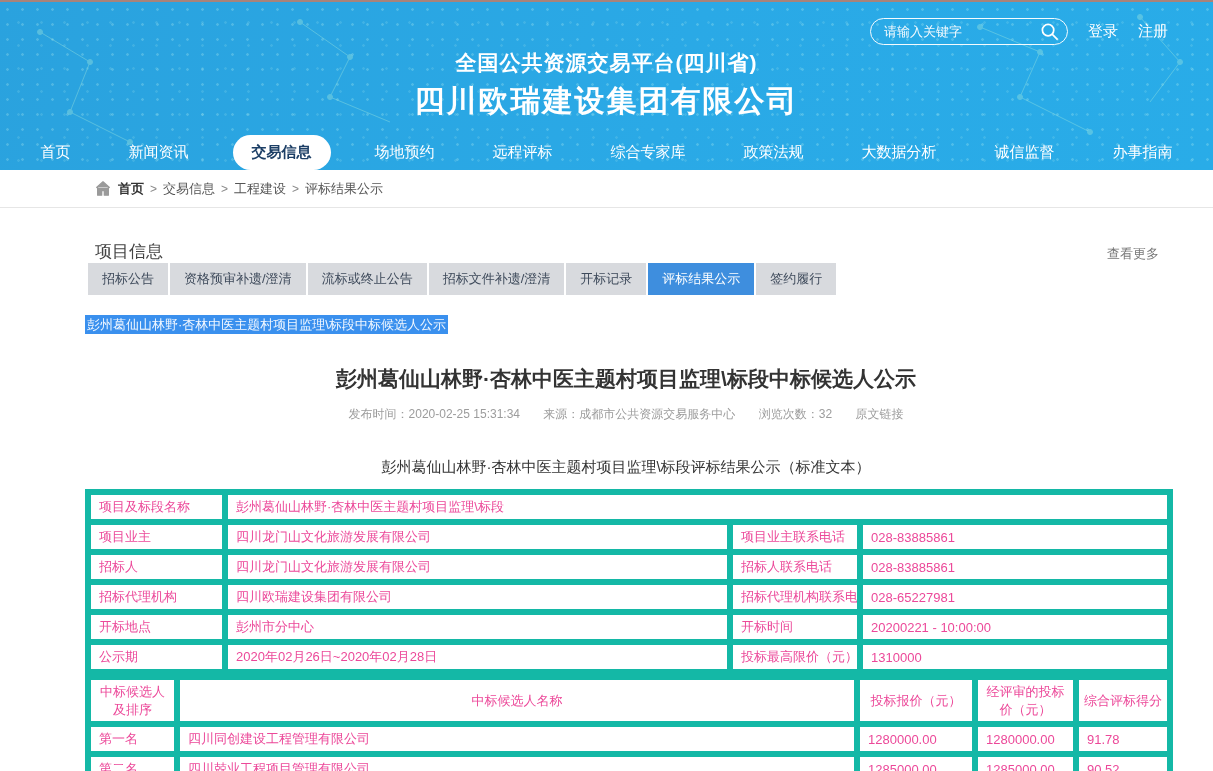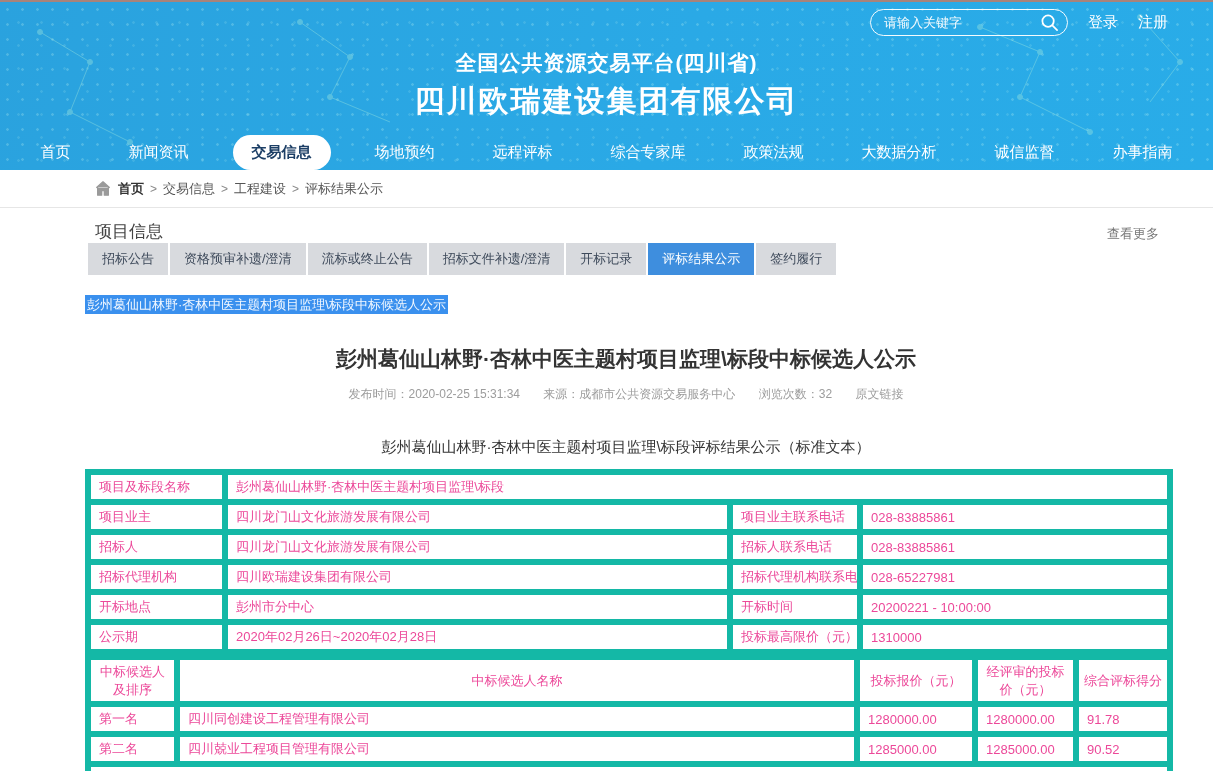--- a/index.html
+++ b/index.html
@@ -9,21 +9,21 @@
   .top-strip { height:2px; background:#a8837a; }
 
   
   .site-header { position:relative; height:168px; background:linear-gradient(110deg,#2aa2de 0%,#2aa9e6 55%,#29ace8 100%); overflow:hidden; }
   .header-deco { position:absolute; inset:0; pointer-events:none;
     background-image:radial-gradient(circle, rgba(210,255,240,.22) 1px, transparent 1.6px),
                      radial-gradient(circle, rgba(210,255,240,.13) 1px, transparent 1.6px);
     background-size:15px 15px, 23px 23px; background-position:0 0, 7px 9px; }
   .header-deco svg { position:absolute; top:0; left:0; width:100%; height:100%; opacity:.35; }
 
-  .topbar { position:absolute; top:7px; right:45px; display:flex; align-items:center; gap:20px; z-index:3; }
+  .topbar { position:absolute; top:16px; right:45px; display:flex; align-items:center; gap:20px; z-index:3; }
   .search-wrap { position:relative; }
   .search-input { width:198px; height:27px; border-radius:14px; border:1px solid rgba(255,255,255,.95);
     background:transparent; color:#fff; font-size:13px; padding:0 34px 0 13px; outline:none; }
   .search-input::placeholder { color:rgba(255,255,255,.95); }
   .search-btn { position:absolute; right:9px; top:4px; width:19px; height:19px; background:none; border:none; cursor:pointer; }
   .auth-link { color:#fff; font-size:15px; text-decoration:none; cursor:pointer; }
 
   .header-titles { position:relative; text-align:center; z-index:2; padding-top:47px; color:#fff; }
   .platform-title { font-size:21px; font-weight:bold; letter-spacing:1px; }
   .site-title { font-size:30px; font-weight:bold; letter-spacing:2px; margin-top:4px; }
@@ -34,21 +34,21 @@
 
   
   .breadcrumb-bar { height:38px; display:flex; align-items:center; padding-left:95px; border-bottom:1px solid #e6e6e6; font-size:13px; }
   .crumb-home { width:16px; height:15px; margin-right:7px; }
   .crumb-first { color:#333; font-weight:bold; cursor:pointer; }
   .crumb { color:#555; cursor:pointer; }
   .crumb-sep { color:#888; margin:0 6px; font-size:12px; }
 
   
   .content { margin-left:85px; width:1082px; }
-  .section-header { display:flex; justify-content:space-between; align-items:flex-end; margin-top:12px; padding:0 8px 0 10px; }
+  .section-header { display:flex; justify-content:space-between; align-items:flex-end; margin-top:32px; padding:0 8px 0 10px; }
   .section-title { font-size:17px; color:#444; }
   .more-link { font-size:13px; color:#777; cursor:pointer; }
 
   .tabs { display:flex; gap:2px; padding-left:3px; }
   .tab { background:#d8dade; color:#3e4a5b; font-size:13px; padding:7px 14px; cursor:pointer; white-space:nowrap; }
   .tab.active { background:#3e8ede; color:#fff; }
 
   .selection-line { margin-top:21px; font-size:13px; }
   .selection-line span { background:#3a90ee; color:#f2f8ff; padding:2px 2px; cursor:pointer; }
 

